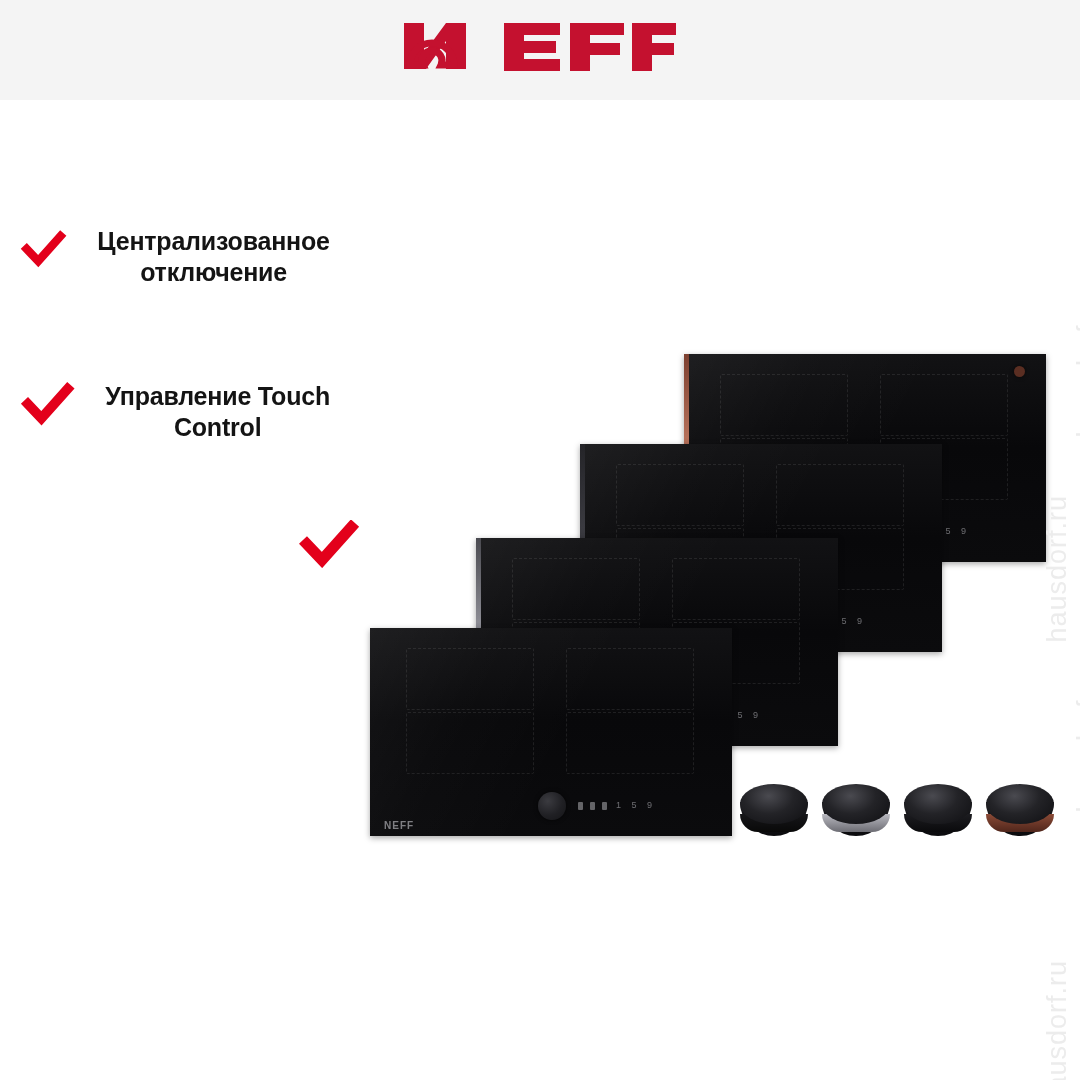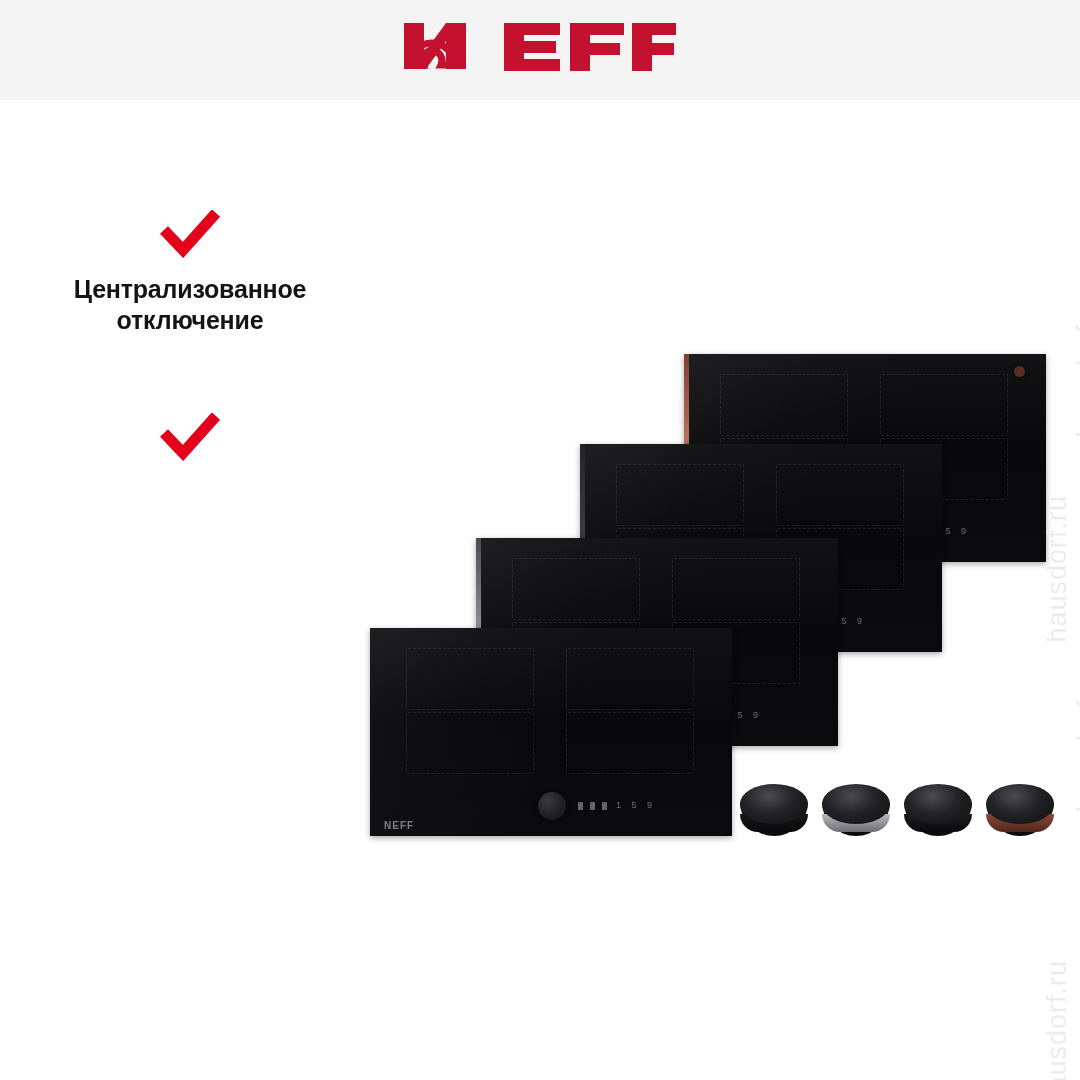--- a/index.html
+++ b/index.html
@@ -17,21 +17,21 @@
     background: #f4f4f4;
     display: flex; align-items: center; justify-content: center;
   }
   .logo { width: 280px; height: 62px; display: block; }
 
   
   .features {
     position: absolute; left: 20px; top: 210px; width: 340px;
     display: flex; flex-direction: column; gap: 78px;
   }
-  .feature { display: flex; flex-direction: column; align-items: center; }
+  .feature { display: flex; flex-direction: row; align-items: center; justify-content: flex-end; }
   .check { width: 62px; height: 48px; display: block; }
   .feature-label {
     margin-top: 16px;
     font-size: 25px; font-weight: bold; color: #141414;
     text-align: center; line-height: 1.22; letter-spacing: -0.2px;
     max-width: 330px;
   }
 
   
   .hobs { position: absolute; left: 0; top: 0; width: 1080px; height: 1080px; }
@@ -133,20 +133,26 @@
 
   <div class="features">
 
     <div class="feature">
       <svg class="check" viewBox="0 0 62 48">
         <path d="M5 20 L24 40 L57 3" fill="none" stroke="#e3001b" stroke-width="11" stroke-linecap="butt" stroke-linejoin="miter"></path>
       </svg>
       <div class="feature-label">Централизованное отключение</div>
     </div>
 
+    <div class="feature">
+      <svg class="check" viewBox="0 0 62 48">
+        <path d="M5 20 L24 40 L57 3" fill="none" stroke="#e3001b" stroke-width="11" stroke-linecap="butt" stroke-linejoin="miter"></path>
+      </svg>
+      <div class="feature-label">Управление Touch Control</div>
+    </div>
 
     <div class="feature">
       <svg class="check" viewBox="0 0 62 48">
         <path d="M5 20 L24 40 L57 3" fill="none" stroke="#e3001b" stroke-width="11" stroke-linecap="butt" stroke-linejoin="miter"></path>
       </svg>
     </div>
 
   </div>
 
   <div class="hobs">

